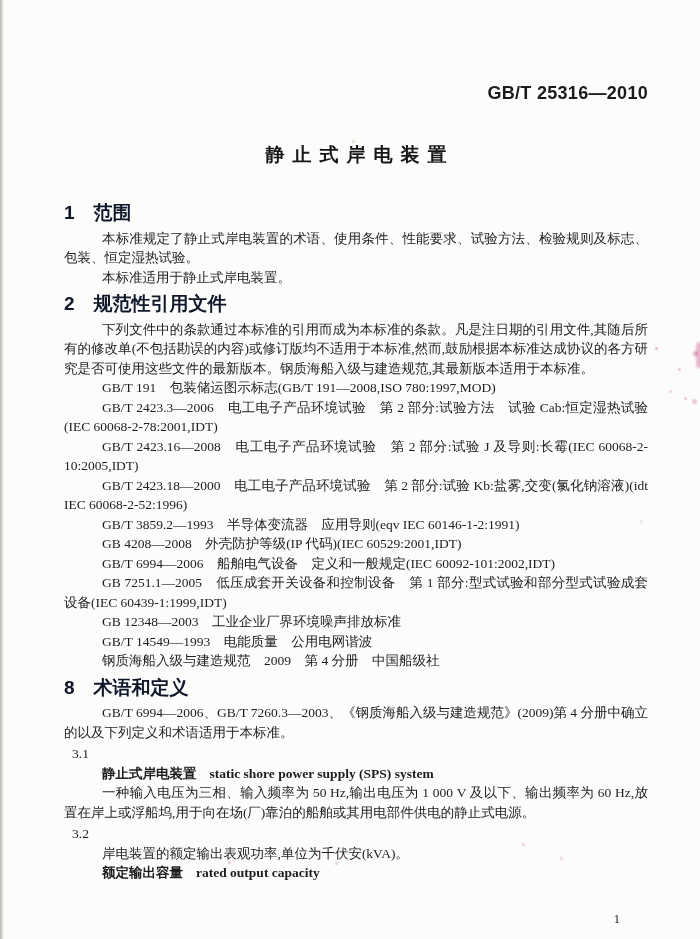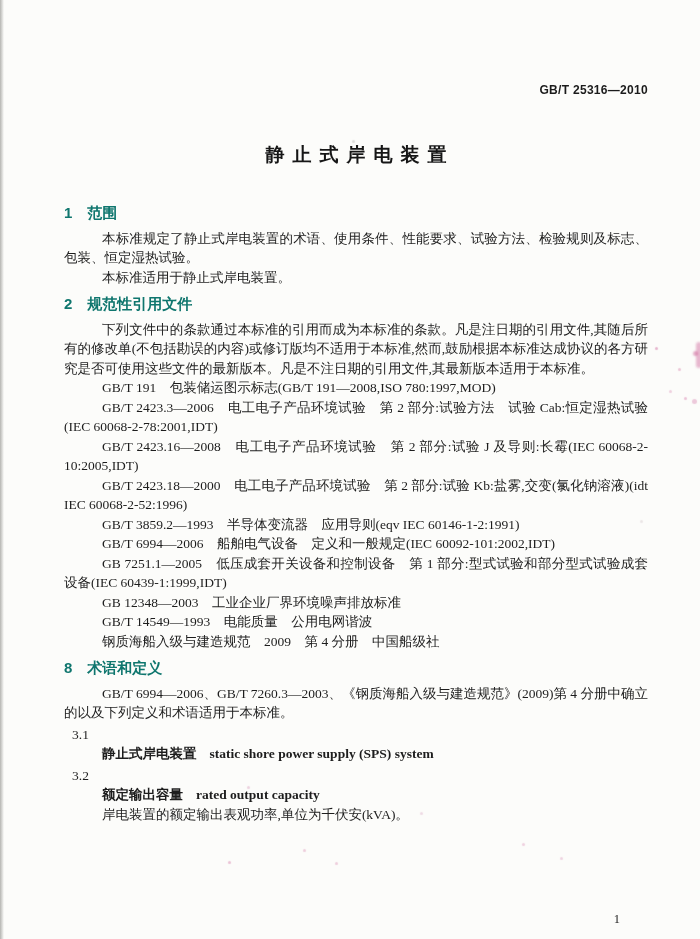--- a/index.html
+++ b/index.html
@@ -44,40 +44,40 @@
       640px 520px 1px 0 rgba(172,150,160,.22);
   }
   .pink-streak {
     position:absolute; right:-2px; top:342px; width:6px; height:26px;
     border-radius:4px; background:rgba(200,80,140,.40); filter:blur(1px);
     pointer-events:none;
   }
   .std-code {
     position:absolute; top:83px; right:52px;
     font-family:"Liberation Sans", sans-serif;
-    font-weight:700; font-size:12px; letter-spacing:.3px;
+    font-weight:700; font-size:18px; letter-spacing:.3px;
     color:#1b1b1b;
   }
   .doc-title {
     position:absolute; top:142px; left:64px; width:584px; margin:0;
     text-align:center;
     font-family:"Liberation Sans", sans-serif;
     font-weight:700; font-size:19px;
     letter-spacing:.42em; text-indent:.42em;
     color:#161616;
   }
   .content {
     position:absolute; top:196px; left:64px; width:584px;
     font-size:13.5px; line-height:19.5px; color:#1d1d1d;
   }
   .blk { margin:0; }
   .heading {
     font-family:"Liberation Sans", sans-serif;
-    font-weight:700; font-size:15px; line-height:19.5px;
-    margin:7px 0 6px; color:#0f766e;
+    font-weight:700; font-size:19px; line-height:19.5px;
+    margin:7px 0 6px; color:#0f172a;
   }
   .para, .ref { text-indent:38px; text-align:justify; }
   .clause { margin-top:2px;margin-left:8px; }
   .term { text-indent:38px; font-weight:700; }
   .term .term-cn { font-family:"Liberation Sans", sans-serif; }
   .term .term-en { font-family:"Liberation Serif", serif; margin-left:13px; }
   .page-num {
     position:absolute; bottom:12px; right:80px;
     font-size:12.5px; color:#222;
   }
@@ -92,34 +92,36 @@
 
   <div class="std-code">GB/T 25316—2010</div>
 
   <h1 class="doc-title">静止式岸电装置</h1>
 
   <div class="content">
       <h2 class="blk heading">1　范围</h2>
       <p class="blk para">本标准规定了静止式岸电装置的术语、使用条件、性能要求、试验方法、检验规则及标志、包装、恒定湿热试验。</p>
       <p class="blk para">本标准适用于静止式岸电装置。</p>
       <h2 class="blk heading">2　规范性引用文件</h2>
-      <p class="blk para">下列文件中的条款通过本标准的引用而成为本标准的条款。凡是注日期的引用文件,其随后所有的修改单(不包括勘误的内容)或修订版均不适用于本标准,然而,鼓励根据本标准达成协议的各方研究是否可使用这些文件的最新版本。凡是不注日期的引用文件,其最新版本适用于本标准。</p>
+      <p class="blk para">下列文件中的条款通过本标准的引用而成为本标准的条款。凡是注日期的引用文件,其随后所有的修改单(不包括勘误的内容)或修订版均不适用于本标准,然而,鼓励根据本标准达成协议的各方研究是否可使用这些文件的最新版本。钢质海船入级与建造规范,其最新版本适用于本标准。</p>
       <p class="blk ref">GB/T 191　包装储运图示标志(GB/T 191—2008,ISO 780:1997,MOD)</p>
       <p class="blk ref">GB/T 2423.3—2006　电工电子产品环境试验　第 2 部分:试验方法　试验 Cab:恒定湿热试验(IEC 60068-2-78:2001,IDT)</p>
       <p class="blk ref">GB/T 2423.16—2008　电工电子产品环境试验　第 2 部分:试验 J 及导则:长霉(IEC 60068-2-10:2005,IDT)</p>
       <p class="blk ref">GB/T 2423.18—2000　电工电子产品环境试验　第 2 部分:试验 Kb:盐雾,交变(氯化钠溶液)(idt IEC 60068-2-52:1996)</p>
       <p class="blk ref">GB/T 3859.2—1993　半导体变流器　应用导则(eqv IEC 60146-1-2:1991)</p>
+      <p class="blk ref">GB 4208—2008　外壳防护等级(IP 代码)(IEC 60529:2001,IDT)</p>
       <p class="blk ref">GB/T 6994—2006　船舶电气设备　定义和一般规定(IEC 60092-101:2002,IDT)</p>
       <p class="blk ref">GB 7251.1—2005　低压成套开关设备和控制设备　第 1 部分:型式试验和部分型式试验成套设备(IEC 60439-1:1999,IDT)</p>
       <p class="blk ref">GB 12348—2003　工业企业厂界环境噪声排放标准</p>
       <p class="blk ref">GB/T 14549—1993　电能质量　公用电网谐波</p>
       <p class="blk ref">钢质海船入级与建造规范　2009　第 4 分册　中国船级社</p>
       <h2 class="blk heading">8　术语和定义</h2>
       <p class="blk para">GB/T 6994—2006、GB/T 7260.3—2003、《钢质海船入级与建造规范》(2009)第 4 分册中确立的以及下列定义和术语适用于本标准。</p>
       <p class="blk clause">3.1</p>
       <p class="blk term"><span class="term-cn">静止式岸电装置</span><span class="term-en">static shore power supply (SPS) system</span></p>
+      <p class="blk para">一种输入电压为三相、输入频率为 50 Hz,输出电压为 1 000 V 及以下、输出频率为 60 Hz,放置在岸上或浮船坞,用于向在场(厂)靠泊的船舶或其用电部件供电的静止式电源。</p>
       <p class="blk clause">3.2</p>
+      <p class="blk para">岸电装置的额定输出表观功率,单位为千伏安(kVA)。</p>
       <p class="blk term"><span class="term-cn">额定输出容量</span><span class="term-en">rated output capacity</span></p>
-      <p class="blk para">岸电装置的额定输出表观功率,单位为千伏安(kVA)。</p>
     </div>
 
   <div class="page-num">1</div>
 </div>
 
 </body></html>

